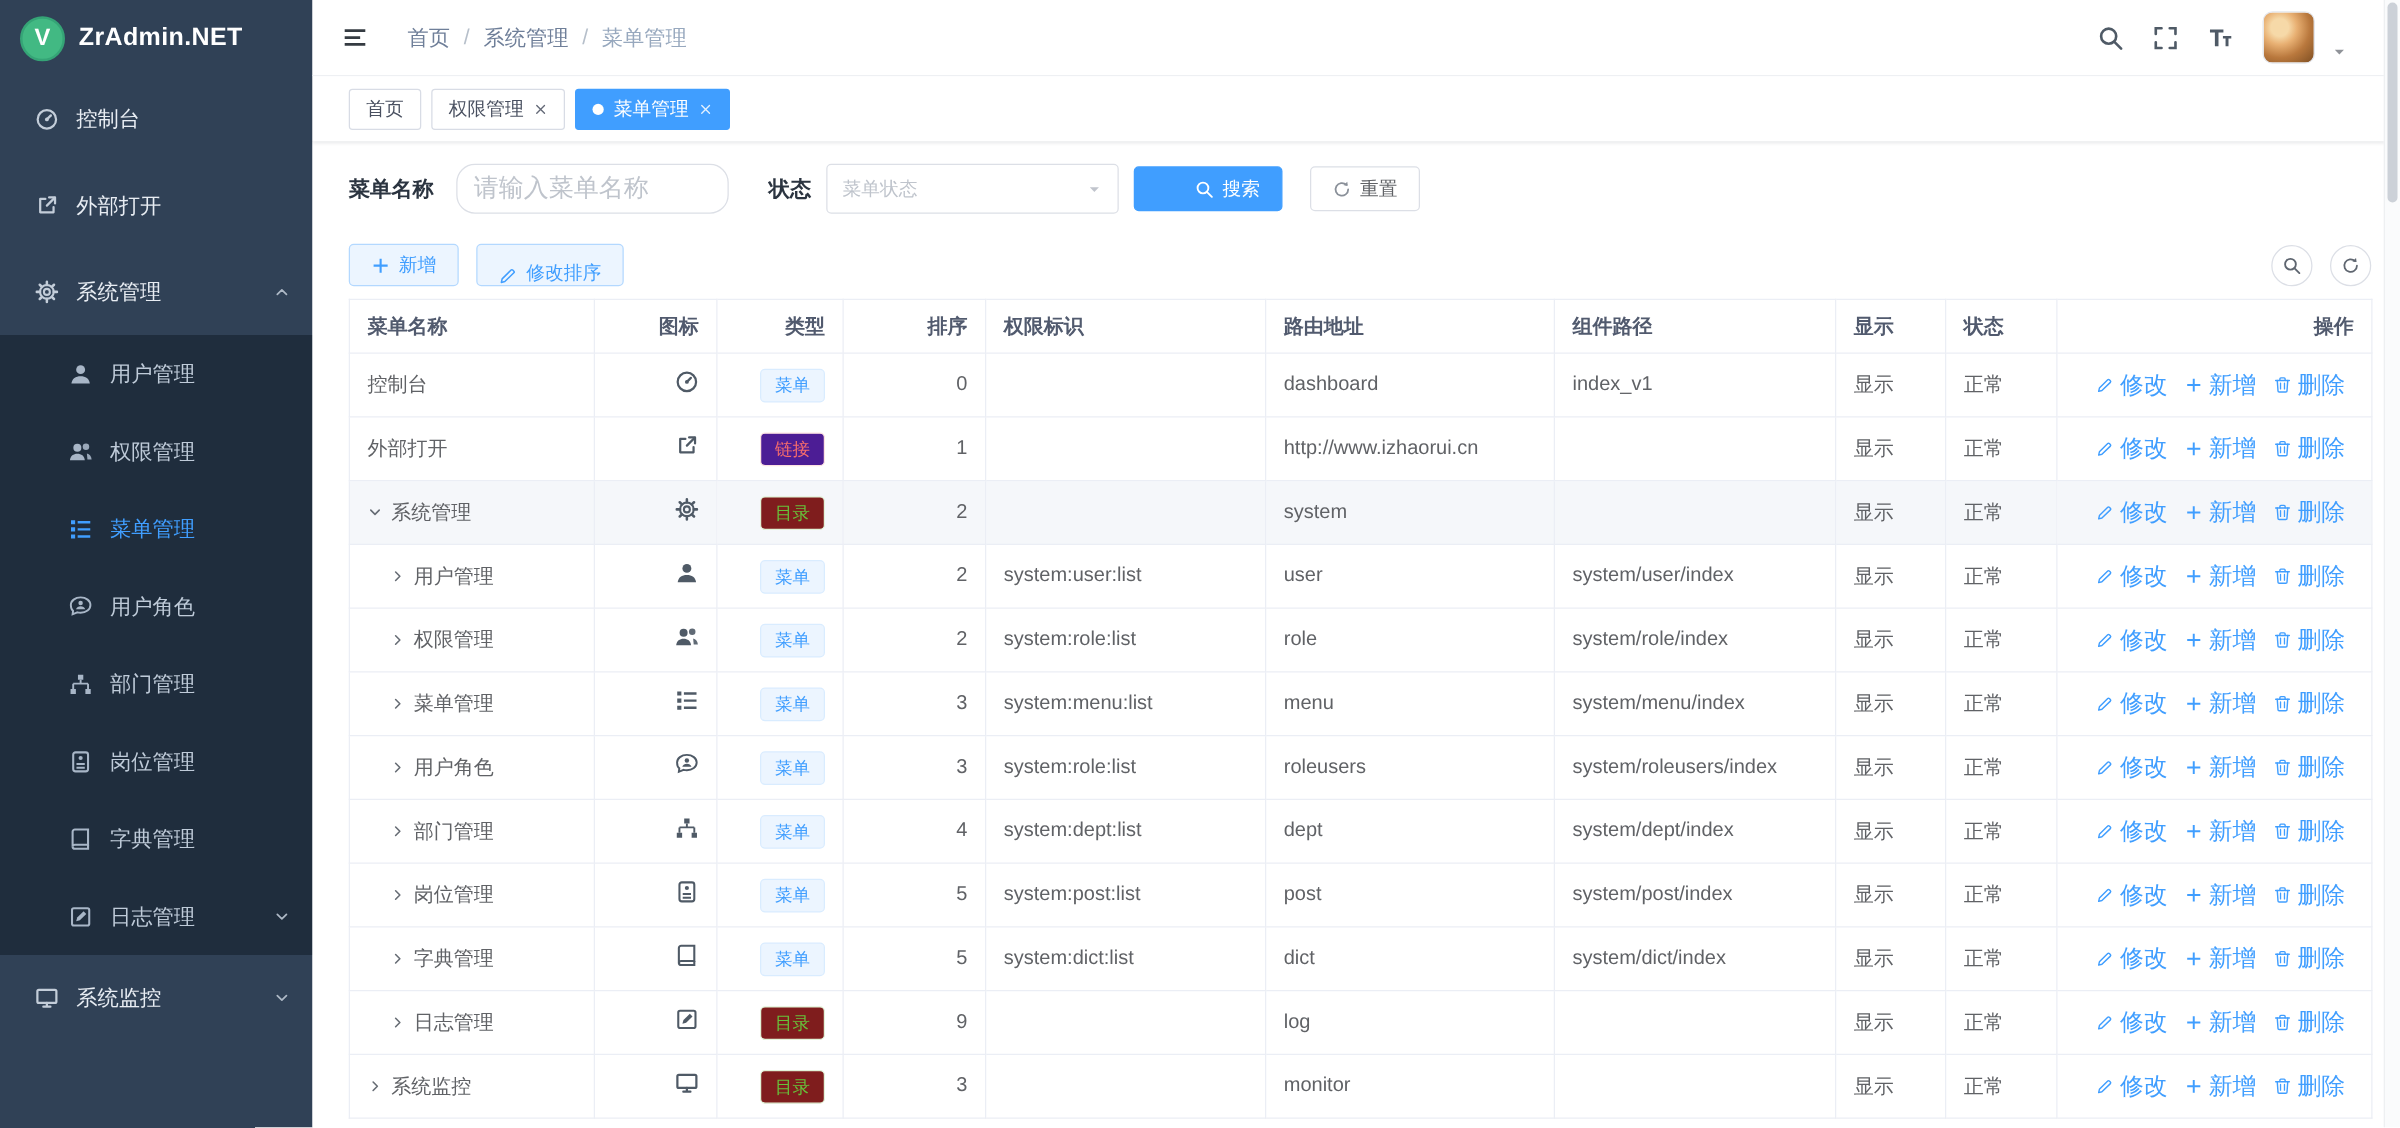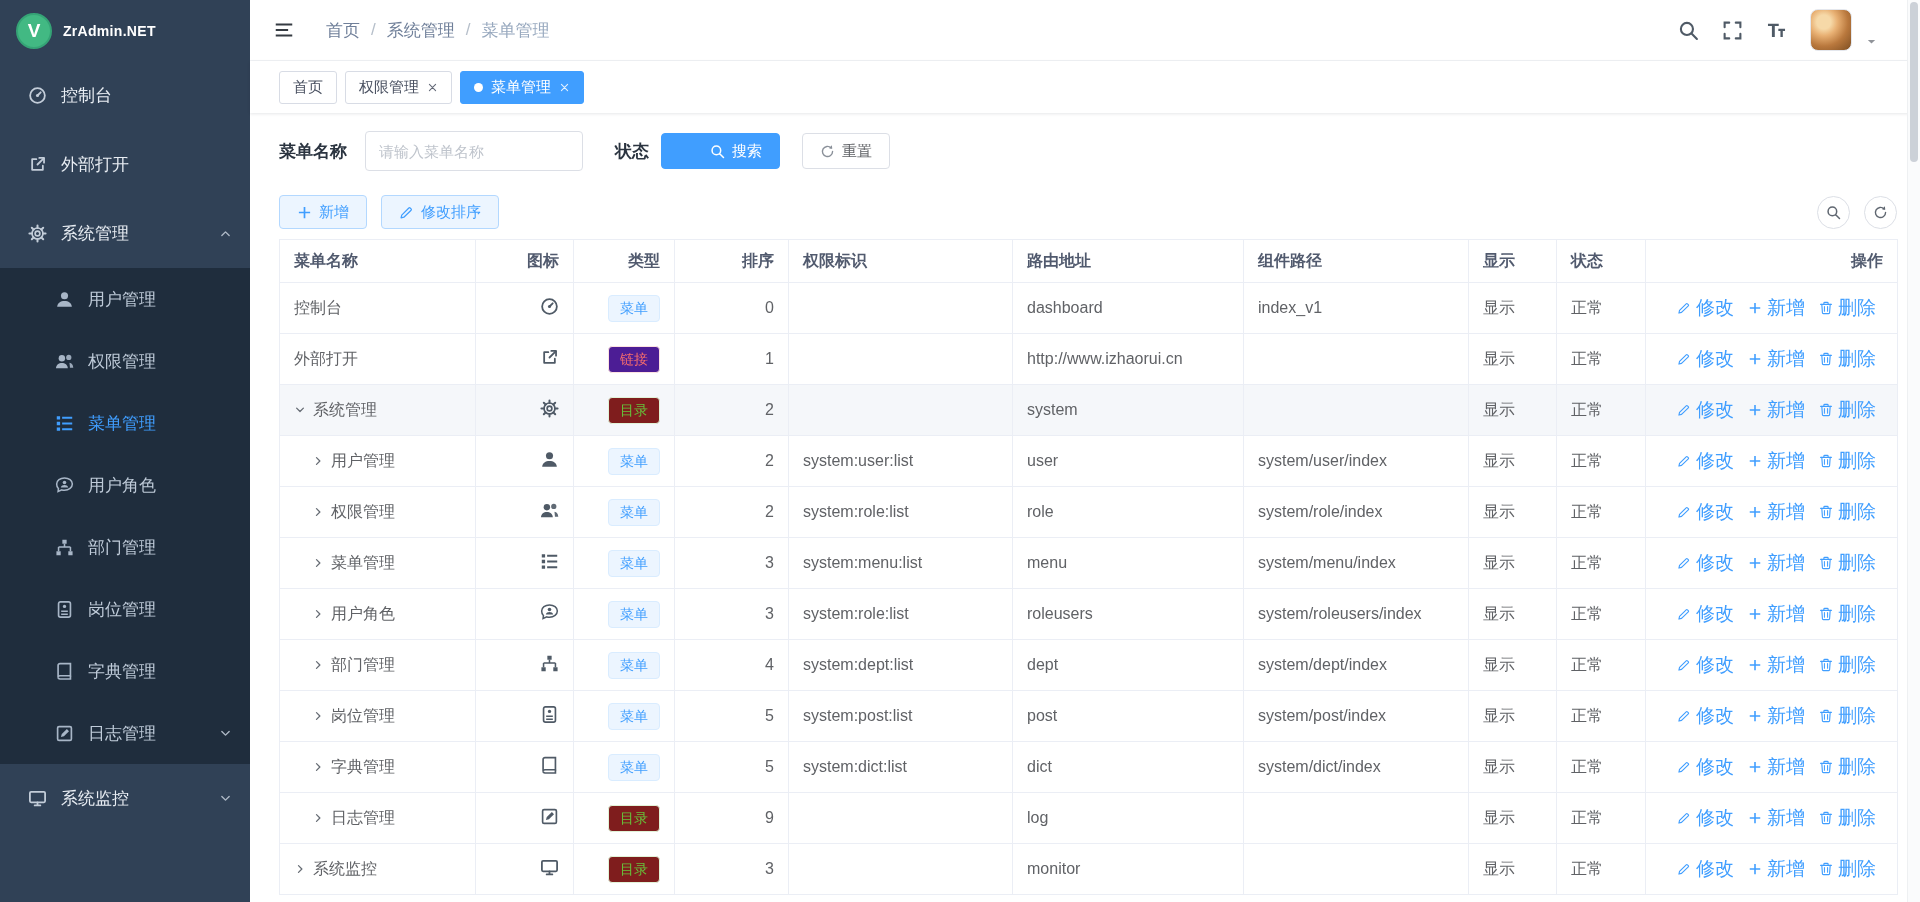--- a/index.html
+++ b/index.html
@@ -8,21 +8,21 @@
   .app { display:flex; width:1920px; height:902px; }
 
   
   .ic { display:inline-flex; align-items:center; justify-content:center; line-height:1; }
   .ic svg { display:block; width:1em; height:1em; }
 
   
   .sidebar { width:250px; flex-shrink:0; background:#304156; overflow:hidden; display:flex; flex-direction:column; }
   .logo { height:61px; display:flex; align-items:center; padding-left:16px; gap:11px; cursor:pointer; flex-shrink:0; }
   .logo-badge { width:36px; height:36px; border-radius:50%; background:#42b983; color:#fff; font-weight:700; font-size:19px; display:flex; align-items:center; justify-content:center; border:2px solid #35a476; }
-  .logo-text { color:#fff; font-size:14px; font-weight:700; letter-spacing:.3px; }
+  .logo-text { color:#fff; font-size:20px; font-weight:700; letter-spacing:.3px; }
   .side-menu { flex:1; overflow:hidden; }
   .side-item { height:69px; display:flex; align-items:center; padding:0 18px 0 25px; color:#e8edf3; font-size:17px; cursor:pointer; }
   .side-sub { background:#1f2d3d; }
   .side-sub-item { height:62px; display:flex; align-items:center; padding:0 18px 0 52px; color:#bfcbd9; font-size:17px; cursor:pointer; }
   .side-sub-item.active { color:#409eff; }
   .side-sub-item.active .ic { color:#409eff; }
   .side-ic { font-size:19px; width:24px; margin-right:12px; color:#c3cdd9; flex-shrink:0; }
   .side-sub-item .side-ic { color:#a8b6c7; }
   .side-label { white-space:nowrap; }
   .side-arrow { margin-left:auto; font-size:13px; color:#aeb9c6; }
@@ -45,35 +45,35 @@
   .tabbar { height:52px; flex-shrink:0; display:flex; align-items:center; gap:8px; padding:0 20px 0 29px; background:#fff; box-shadow:0 1px 3px rgba(0,21,41,.10); position:relative; z-index:2; }
   .tab { height:33px; display:inline-flex; align-items:center; gap:8px; padding:0 13px; border:1px solid #d8dce5; border-radius:3px; background:#fff; color:#495060; font-size:15px; cursor:pointer; white-space:nowrap; }
   .tab.active { background:#409eff; border-color:#409eff; color:#fff; }
   .tab-dot { width:9px; height:9px; border-radius:50%; background:#fff; display:inline-block; }
   .tab-close { font-size:11px; cursor:pointer; opacity:.85; }
 
   
   .content { flex:1; padding:18px 0 0 29px; overflow:hidden; background:#fff; }
   .filter-row { display:flex; align-items:center; margin-bottom:24px; }
   .f-label { font-size:17px; font-weight:700; color:#2b3440; white-space:nowrap; }
-  .f-input { width:218px; height:40px; border:1px solid #dcdfe6; border-radius:4px; padding:0 13px; font-size:15px; color:#606266; margin-left:18px; outline:none; }
+  .f-input { width:218px; height:40px; border:1px solid #dcdfe6; border-radius:15px; padding:0 13px; font-size:20px; color:#606266; margin-left:18px; outline:none; }
   .f-input::placeholder { color:#bfc4cc; }
   .lbl-status { margin-left:32px; }
   .f-select { width:234px; height:40px; border:1px solid #dcdfe6; border-radius:4px; margin-left:12px; display:flex; align-items:center; justify-content:space-between; padding:0 12px; cursor:pointer; background:#fff; }
   .sel-placeholder { color:#bfc4cc; font-size:15px; }
   .sel-caret { font-size:13px; color:#c0c4cc; }
   .btn { height:36px; border-radius:4px; font-size:15px; display:inline-flex; align-items:center; gap:7px; padding:0 17px; cursor:pointer; border:1px solid transparent; background:#fff; white-space:nowrap; }
   .btn .ic { font-size:15px; }
   .btn-primary { background:#409eff; border-color:#409eff; color:#fff; margin-left:12px;padding-left:48px; }
   .btn-default { border-color:#dcdfe6; color:#606266; margin-left:22px; }
   .btn-default .ic { color:#8a9099; }
 
   .toolbar { display:flex; align-items:center; width:1618px; margin-bottom:10px; }
   .btn-plain { background:#ecf5ff; border-color:#b3d8ff; color:#409eff; height:34px; }
-  .btn-plain + .btn-plain { margin-left:14px; }
+  .btn-plain + .btn-plain { margin-left:14px;align-items:flex-end; }
   .toolbar-spacer { flex:1; }
   .circle-btn { width:33px; height:33px; border-radius:50%; border:1px solid #dcdfe6; background:#fff; color:#5f6670; display:inline-flex; align-items:center; justify-content:center; cursor:pointer; margin-left:14px; font-size:15px; }
 
   
   table.grid { width:1618px; border-collapse:collapse; table-layout:fixed; font-size:16px; color:#606266; background:#fff; }
   .grid th, .grid td { border:1px solid #ebeef5; padding:0 14px; overflow:hidden; white-space:nowrap; text-overflow:ellipsis; }
   .grid th { height:43px; color:#515a6e; font-weight:700; font-size:16px; background:#fff; }
   .grid td { height:51px; }
   .a-l { text-align:left; }
   .a-c { text-align:right; }
@@ -314,20 +314,28 @@
           </span>
         </div>
       </div>
 
     <main class="content">
 
       <div class="filter-row">
         <span class="f-label">菜单名称</span>
         <input class="f-input" type="text" placeholder="请输入菜单名称" style="">
         <span class="f-label lbl-status">状态</span>
+        <div class="f-select">
+          <span class="sel-placeholder">菜单状态</span>
+          <span class="ic sel-caret">
+              <svg viewBox="0 0 16 16" fill="currentColor">
+                <path d="M3.5 6l4.5 4.5L12.5 6z"></path>
+              </svg>
+            </span>
+        </div>
         <button class="btn btn-primary">
           <span class="ic">
               <svg viewBox="0 0 16 16" fill="none" stroke="currentColor" stroke-width="1.6">
                 <circle cx="6.8" cy="6.8" r="4.6"></circle>
                 <path d="M10.3 10.3L14.4 14.4" stroke-linecap="round"></path>
               </svg>
             </span>
           <span>搜索</span>
         </button>
         <button class="btn btn-default">

